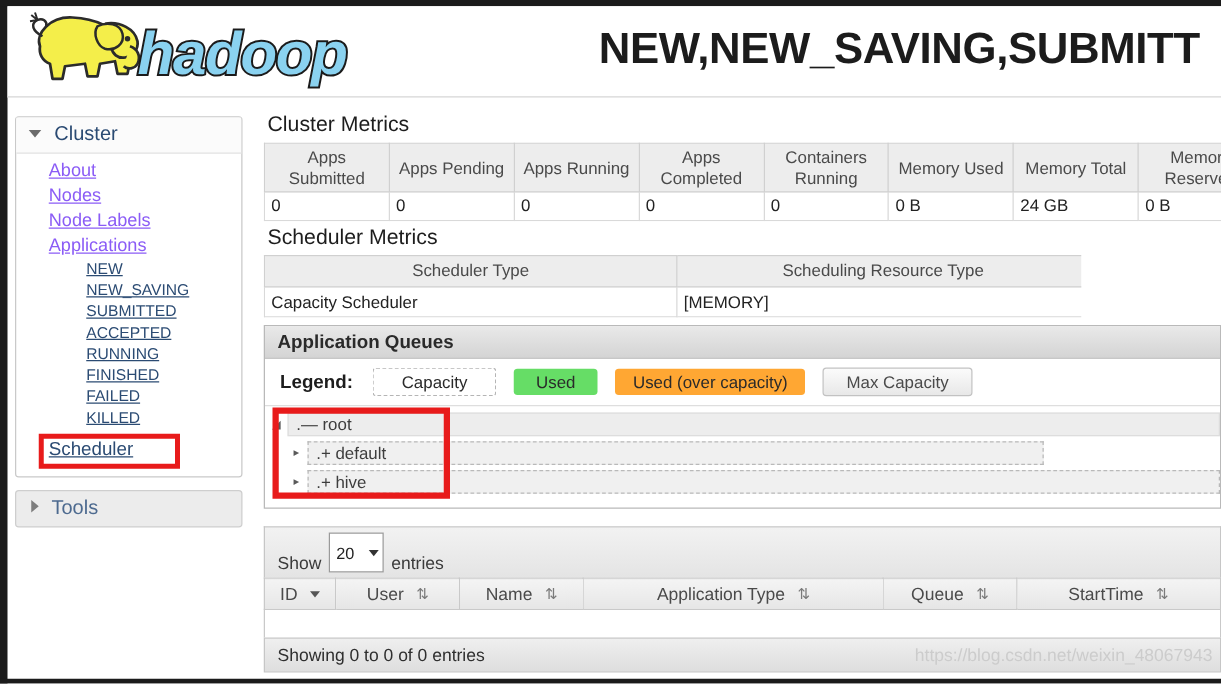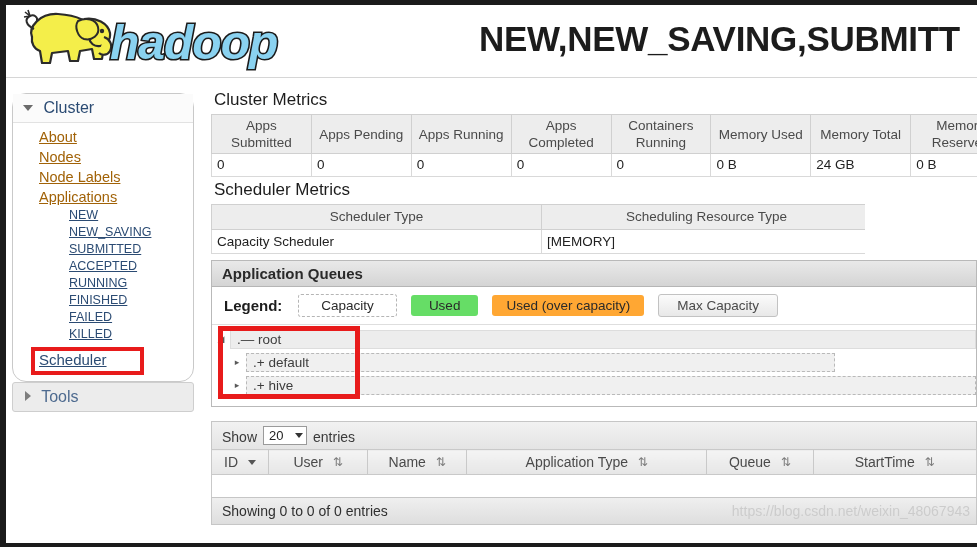--- a/index.html
+++ b/index.html
@@ -57,21 +57,21 @@
   }
 
   
   .sidebar {
     position: absolute; left: 12px; top: 93px;
     width: 182px;
   }
   .nav-block {
     border: 1px solid #c9c9c9;
     background: #ffffff;
-    border-radius: 14px;
+    border-radius: 3px;
   }
   .nav-head {
     padding: 5px 8px 5px 10px;
     font-size: 16px;
     color: #2b4b73;
     background: #fbfbfb;
     border-bottom: 1px solid #e2e2e2;
   }
   .nav-head .tri-down {
     display: inline-block;
@@ -79,21 +79,21 @@
     border-left: 5px solid transparent;
     border-right: 5px solid transparent;
     border-top: 6px solid #6b6b6b;
     margin-right: 6px;
     vertical-align: 2px;
   }
   .nav-list { padding: 4px 0 6px 0; }
   .nav-item {
     display: block;
     font-size: 14.5px;
-    color: #a16207;
+    color: #8b5cf6;
     text-decoration: underline;
     padding: 1px 0 1px 26px;
     line-height: 18px;
     white-space: nowrap;
   }
   .nav-sub {
     display: block;
     font-size: 12.5px;
     color: #2b4b73;
     text-decoration: underline;
@@ -113,20 +113,21 @@
     line-height: 22px;
   }
   .redbox-scheduler {
     position: absolute;
     left: 18px; top: -2px;
     width: 113px; height: 28px;
     border: 4px solid #e81b1b;
     pointer-events: none;
   }
   .tools-block {
+    margin-top: 10px;
     border: 1px solid #cecece;
     background: #ececec;
     border-radius: 3px;
     padding: 5px 8px 5px 12px;
     font-size: 16px;
     color: #4d6a8f;
   }
   .tools-block .tri-right {
     display: inline-block;
     width: 0; height: 0;
@@ -314,21 +315,21 @@
     color: #3a3a3a;
     display: flex;
     align-items: flex-end;
     gap: 6px;
   }
   .sel-box {
     display: inline-flex;
     align-items: center;
     border: 1px solid #9a9a9a;
     background: #ffffff;
-    height: 19px;
+    height: 32px;
     padding: 0 3px 0 5px;
     font-size: 13px;
     color: #222;
     min-width: 44px;
     justify-content: space-between;
   }
   .sel-caret {
     width: 0; height: 0;
     border-left: 4px solid transparent;
     border-right: 4px solid transparent;

